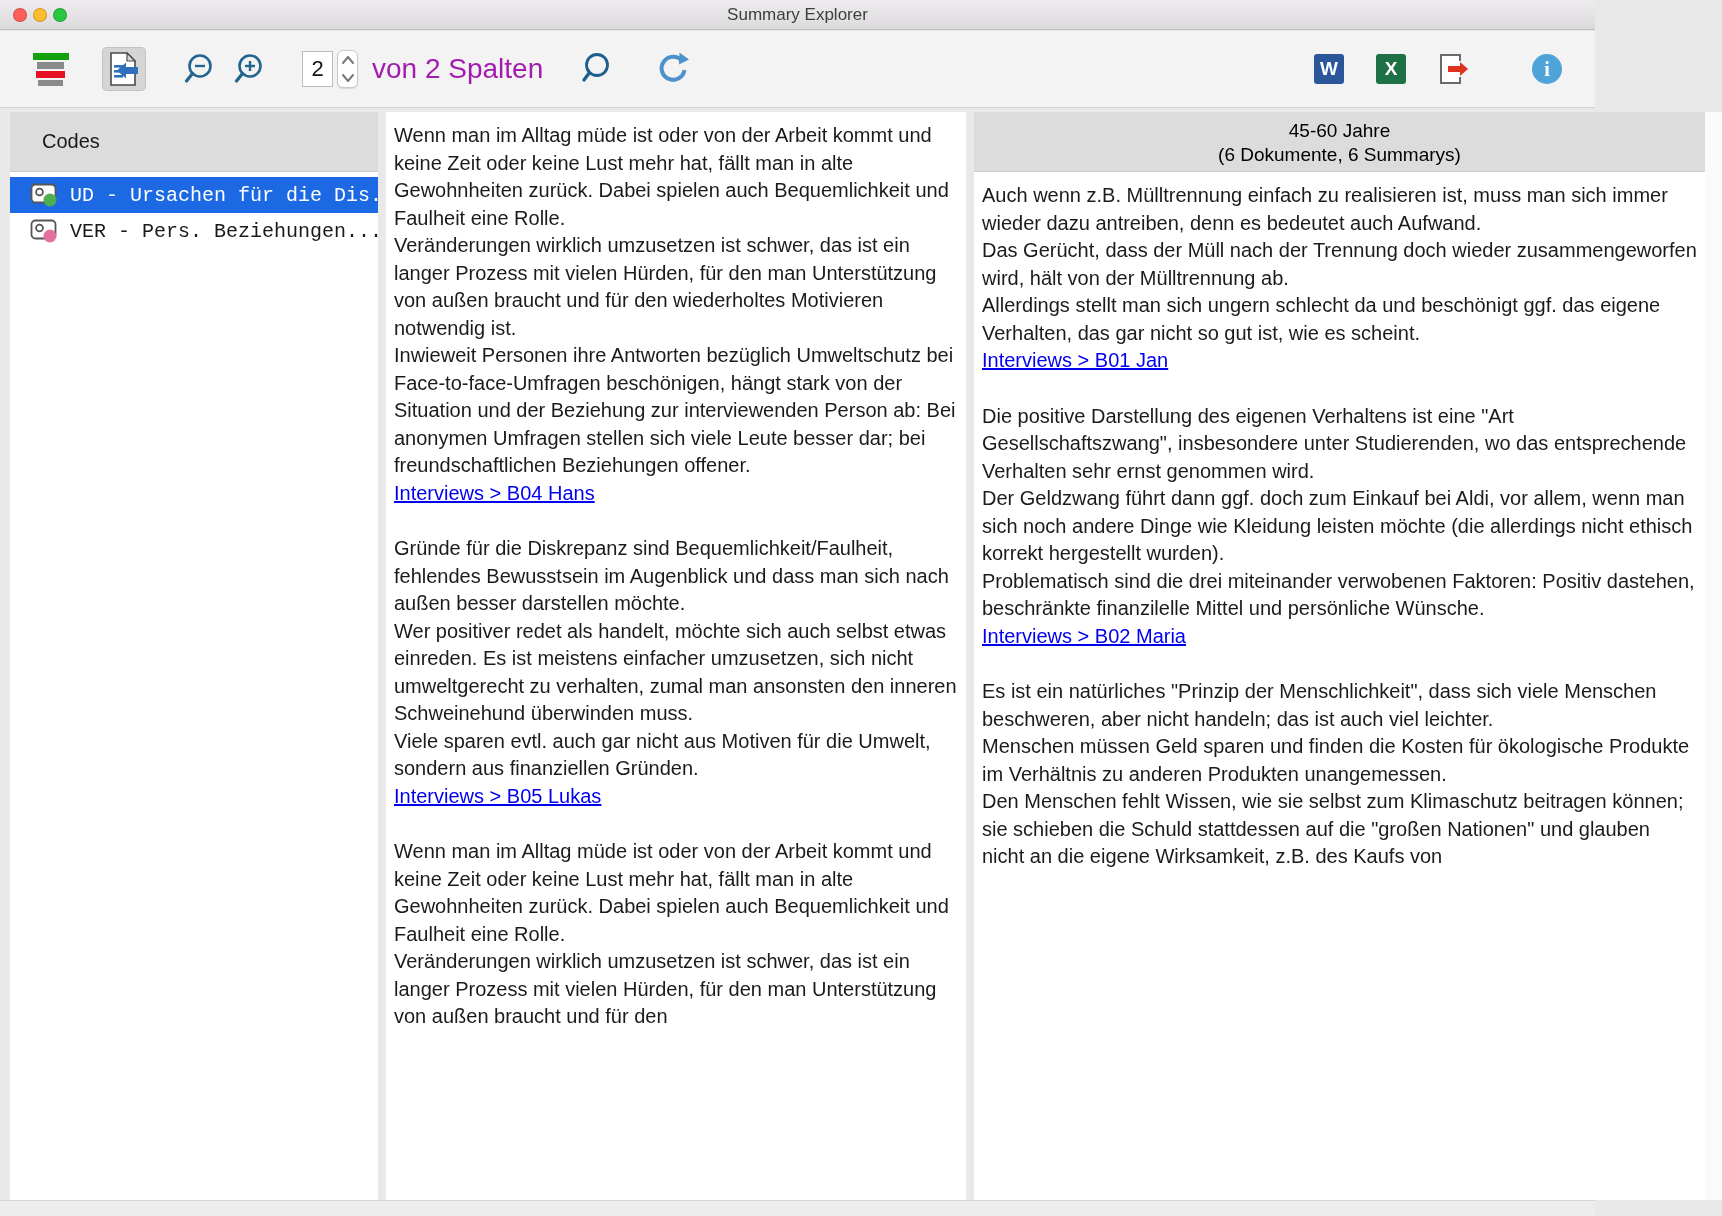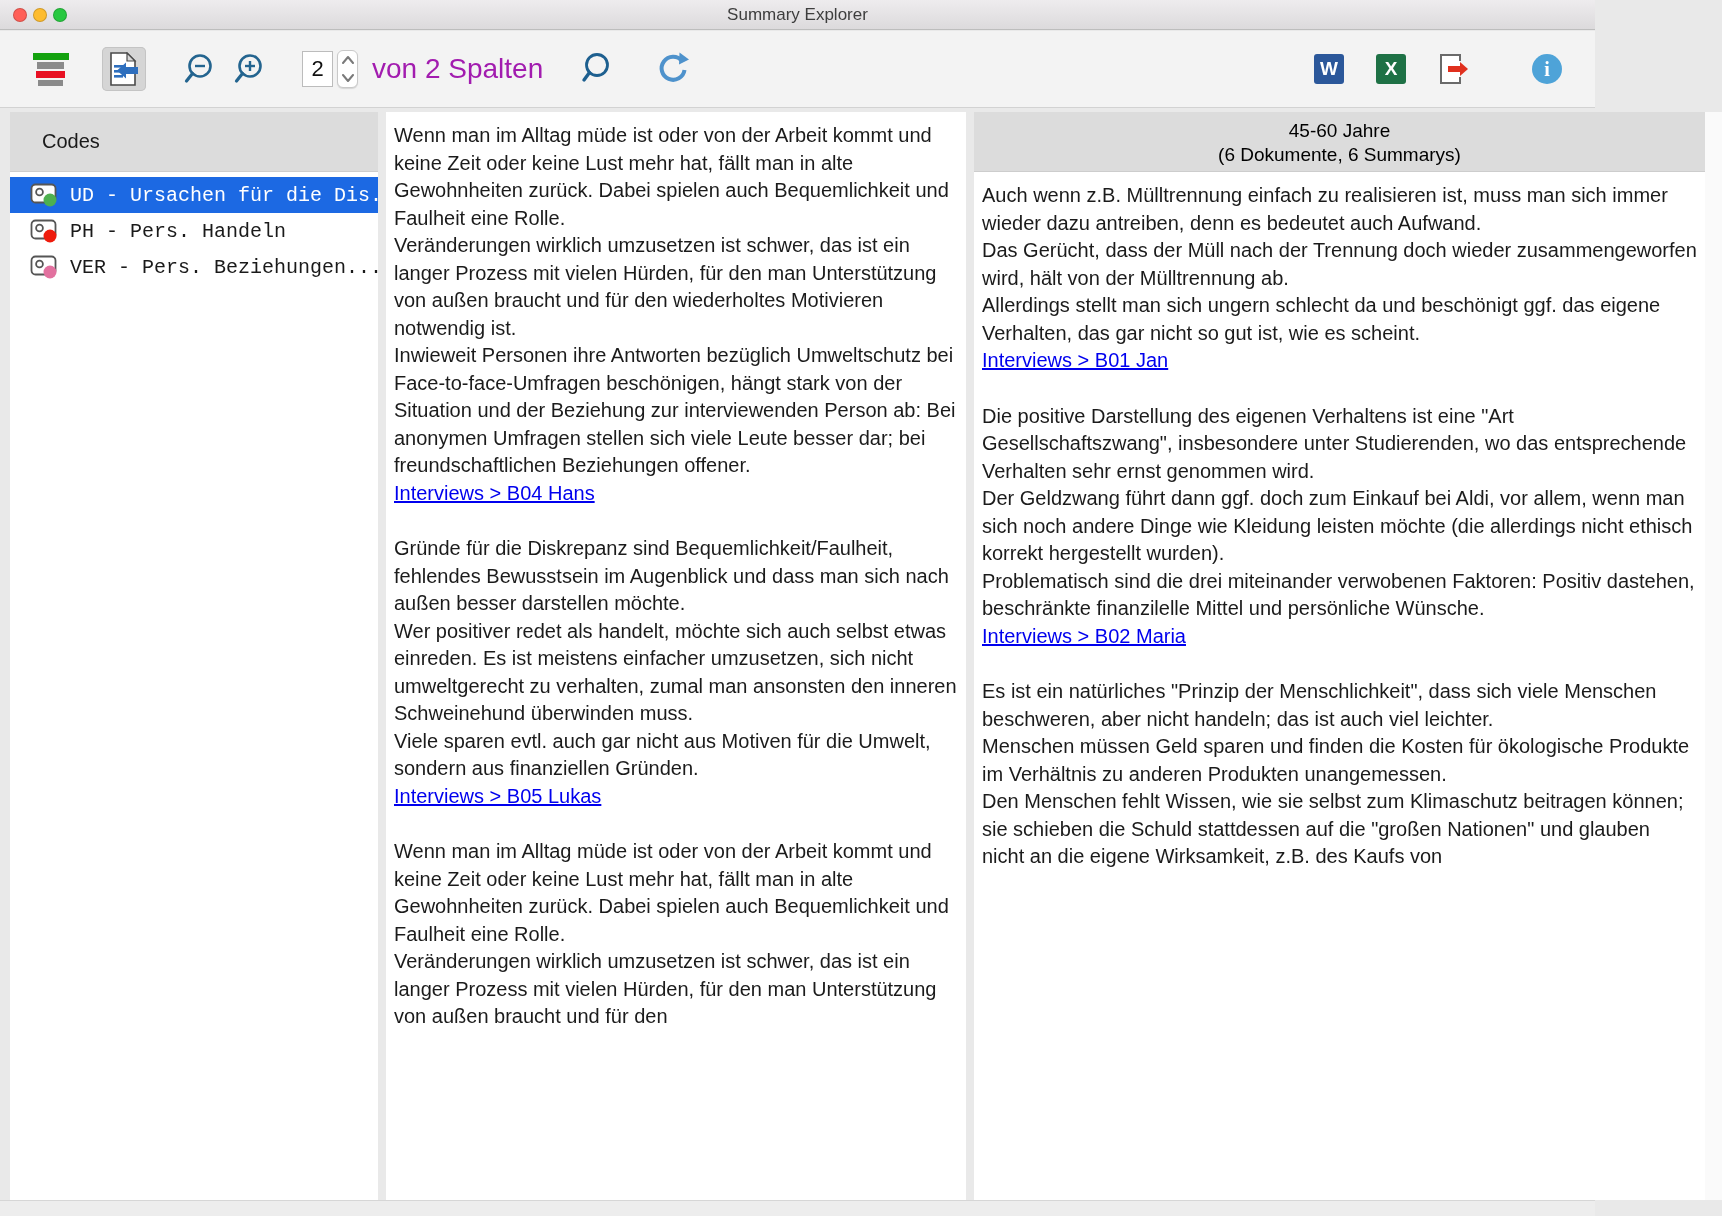--- a/index.html
+++ b/index.html
@@ -213,30 +213,20 @@
           <span>
             <svg width="30" height="24" viewBox="0 0 30 24">
               <rect x="1.5" y="1.5" width="24" height="18" rx="4" fill="#fdfdfd" stroke="#555" stroke-width="1.8"></rect>
               <circle cx="9.5" cy="9" r="3.4" fill="none" stroke="#555" stroke-width="1.8"></circle>
               <circle cx="20" cy="17" r="6.5" style="fill: rgb(77, 176, 79);"></circle>
             </svg>
           </span>
           <span class="code-label">UD - Ursachen für die Dis...</span>
         </div>
 
-        <div class="code-item">
-          <span>
-            <svg width="30" height="24" viewBox="0 0 30 24">
-              <rect x="1.5" y="1.5" width="24" height="18" rx="4" fill="#fff" stroke="#555" stroke-width="1.8"></rect>
-              <circle cx="9.5" cy="9" r="3.4" fill="none" stroke="#555" stroke-width="1.8"></circle>
-              <circle cx="20" cy="17" r="6.5" style="fill: rgb(238, 27, 12);"></circle>
-            </svg>
-          </span>
-          <span class="code-label">PH - Pers. Handeln</span>
-        </div>
 
         <div class="code-item">
           <span>
             <svg width="30" height="24" viewBox="0 0 30 24">
               <rect x="1.5" y="1.5" width="24" height="18" rx="4" fill="#fff" stroke="#555" stroke-width="1.8"></rect>
               <circle cx="9.5" cy="9" r="3.4" fill="none" stroke="#555" stroke-width="1.8"></circle>
               <circle cx="20" cy="17" r="6.5" style="fill: rgb(226, 113, 159);"></circle>
             </svg>
           </span>
           <span class="code-label">VER - Pers. Beziehungen...</span>

